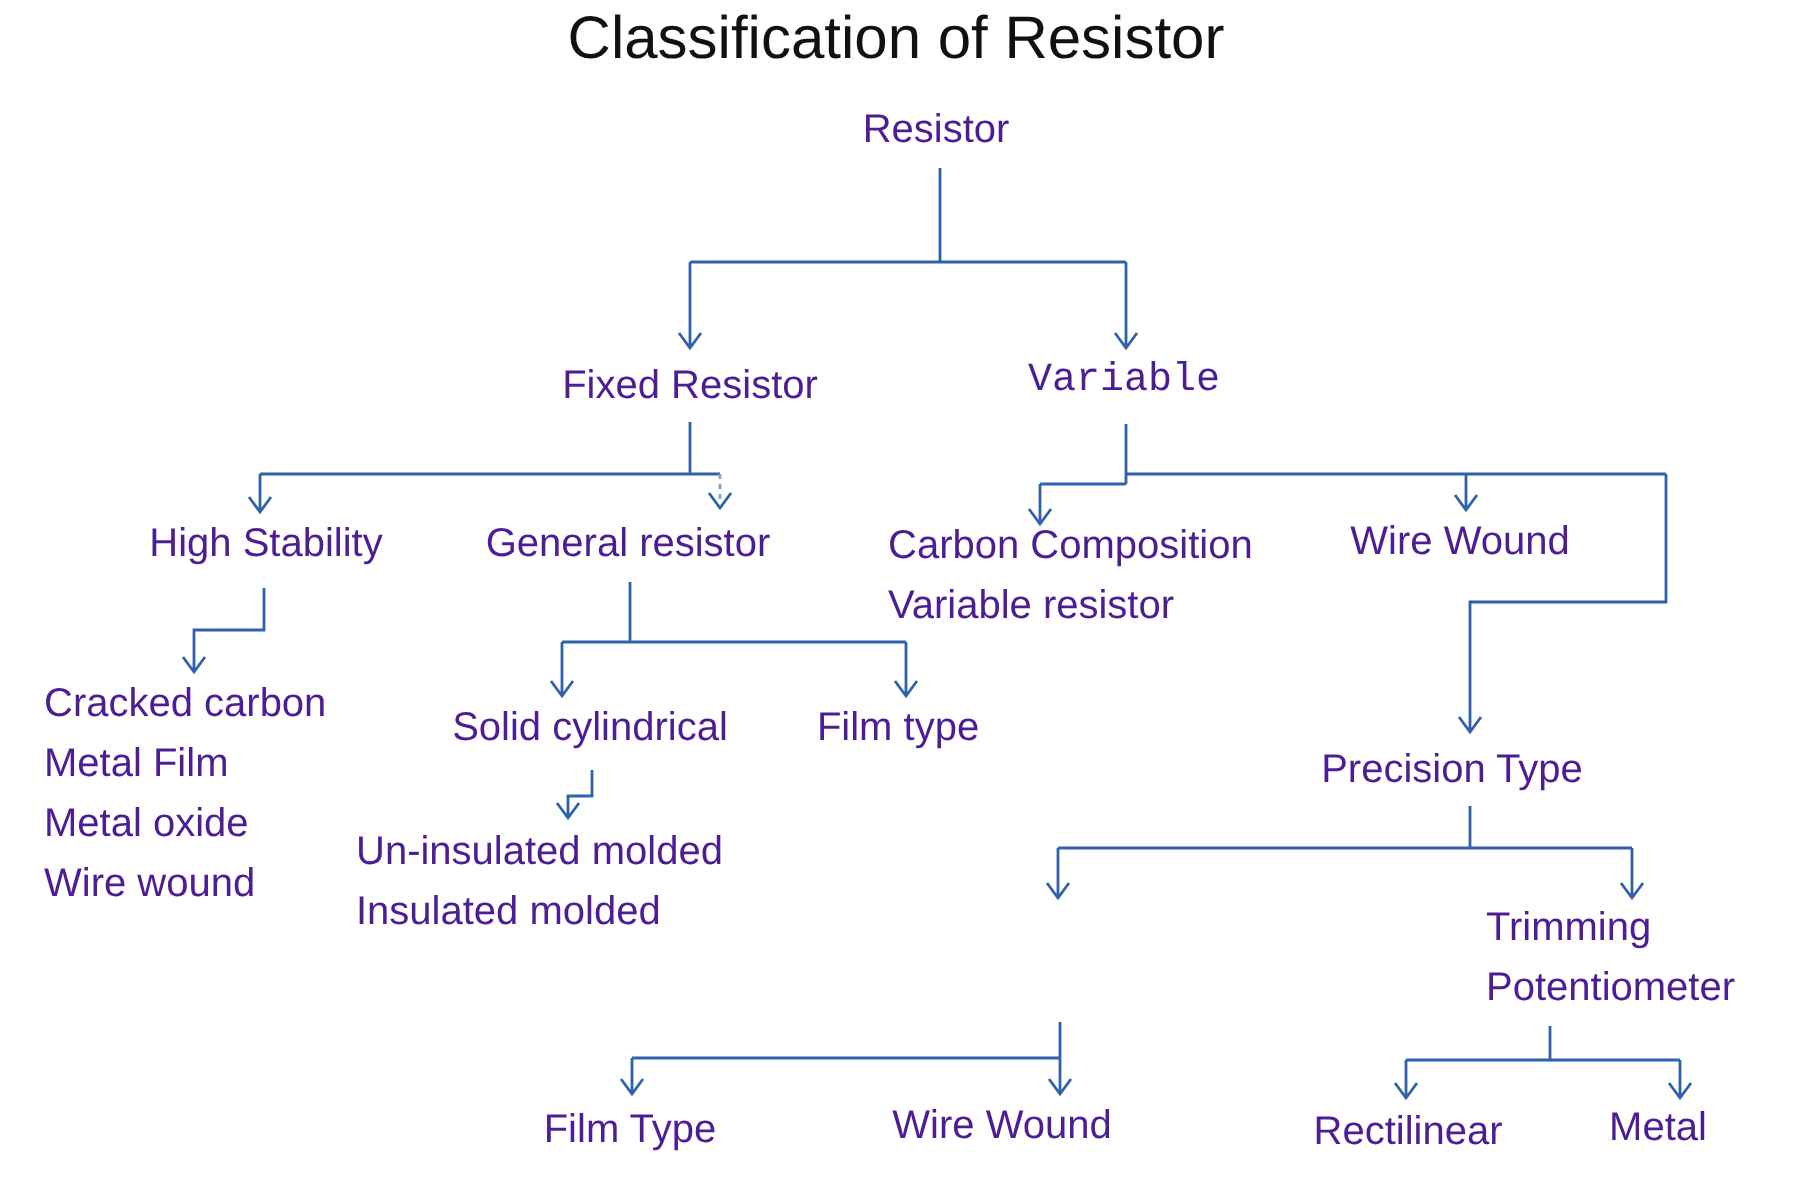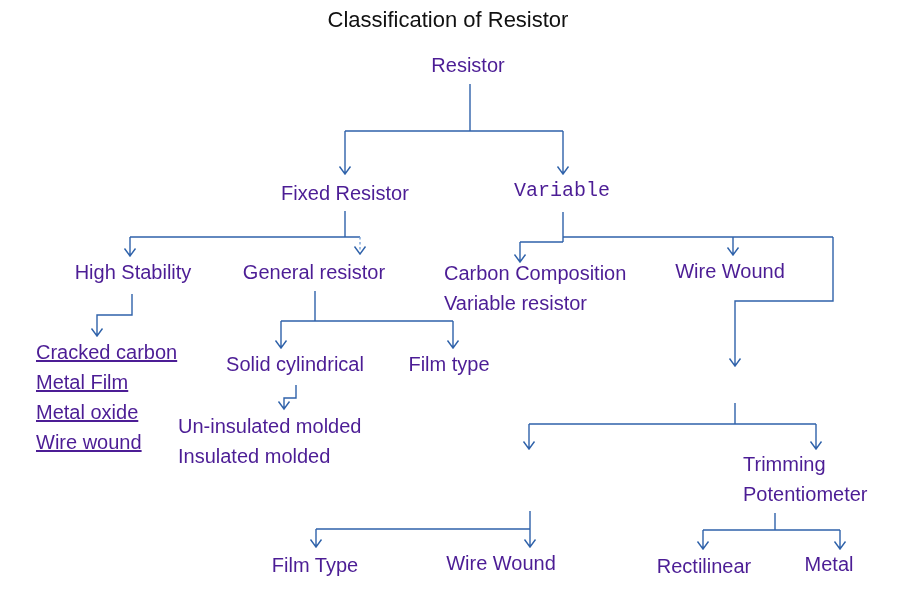--- a/index.html
+++ b/index.html
@@ -14,21 +14,21 @@
     background: #ffffff;
     font-family: "Liberation Sans", sans-serif;
     color: #1b1b1b;
     overflow: hidden;
   }
   #title {
     position: absolute;
     top: 2px;
     left: 448px;
     transform: translateX(-50%);
-    font-size: 22px;
+    font-size: 30px;
     line-height: 36px;
     color: #111111;
     white-space: nowrap;
   }
   .node {
     position: absolute;
     font-size: 20px;
     line-height: 24px;
     white-space: nowrap;
     color: #4c1d95;
@@ -54,21 +54,21 @@
   }
 
   
   #n-resistor            { top: 53px;  left: 468px; }
   #n-fixed-resistor      { top: 181px; left: 345px; }
   #n-variable            { top: 179px; left: 562px; font-family: Liberation Mono, monospace; }
   #n-high-stability      { top: 260px; left: 133px; }
   #n-general-purpose     { top: 260px; left: 314px; }
   #n-carbon-composition  { top: 258px; left: 444px; }
   #n-wire-wound-variable { top: 259px; left: 730px; }
-  #n-hs-list             { top: 337px; left: 36px; text-decoration: underline;  }
+  #n-hs-list             { top: 337px; left: 22px;  }
   #n-solid-cylindrical   { top: 352px; left: 295px; }
   #n-film-type-general   { top: 352px; left: 449px; }
   #n-gp-list             { top: 411px; left: 178px; }
   #n-precision-type      { top: 373px; left: 726px; }
   #n-precision-variable  { top: 447px; left: 444px; }
   #n-trimming            { top: 449px; left: 743px; }
   #n-film-type-bottom    { top: 553px; left: 315px; }
   #n-wire-wound-bottom   { top: 551px; left: 501px; }
   #n-rectilinear         { top: 554px; left: 704px; }
   #n-rotary              { top: 552px; left: 829px; }
@@ -148,20 +148,21 @@
 
   <div class="node centered" id="n-solid-cylindrical">Solid cylindrical</div>
 
   <div class="node centered" id="n-film-type-general">Film type</div>
 
   <div class="node multi" id="n-gp-list">
     <div>Un-insulated molded</div>
     <div>Insulated molded</div>
   </div>
 
+  <div class="node centered" id="n-precision-type">Precision Type</div>
 
 
   <div class="node multi" id="n-trimming">
     <div>Trimming</div>
     <div>Potentiometer</div>
   </div>
 
   <div class="node centered" id="n-film-type-bottom">Film Type</div>
 
   <div class="node centered" id="n-wire-wound-bottom">Wire Wound</div>

